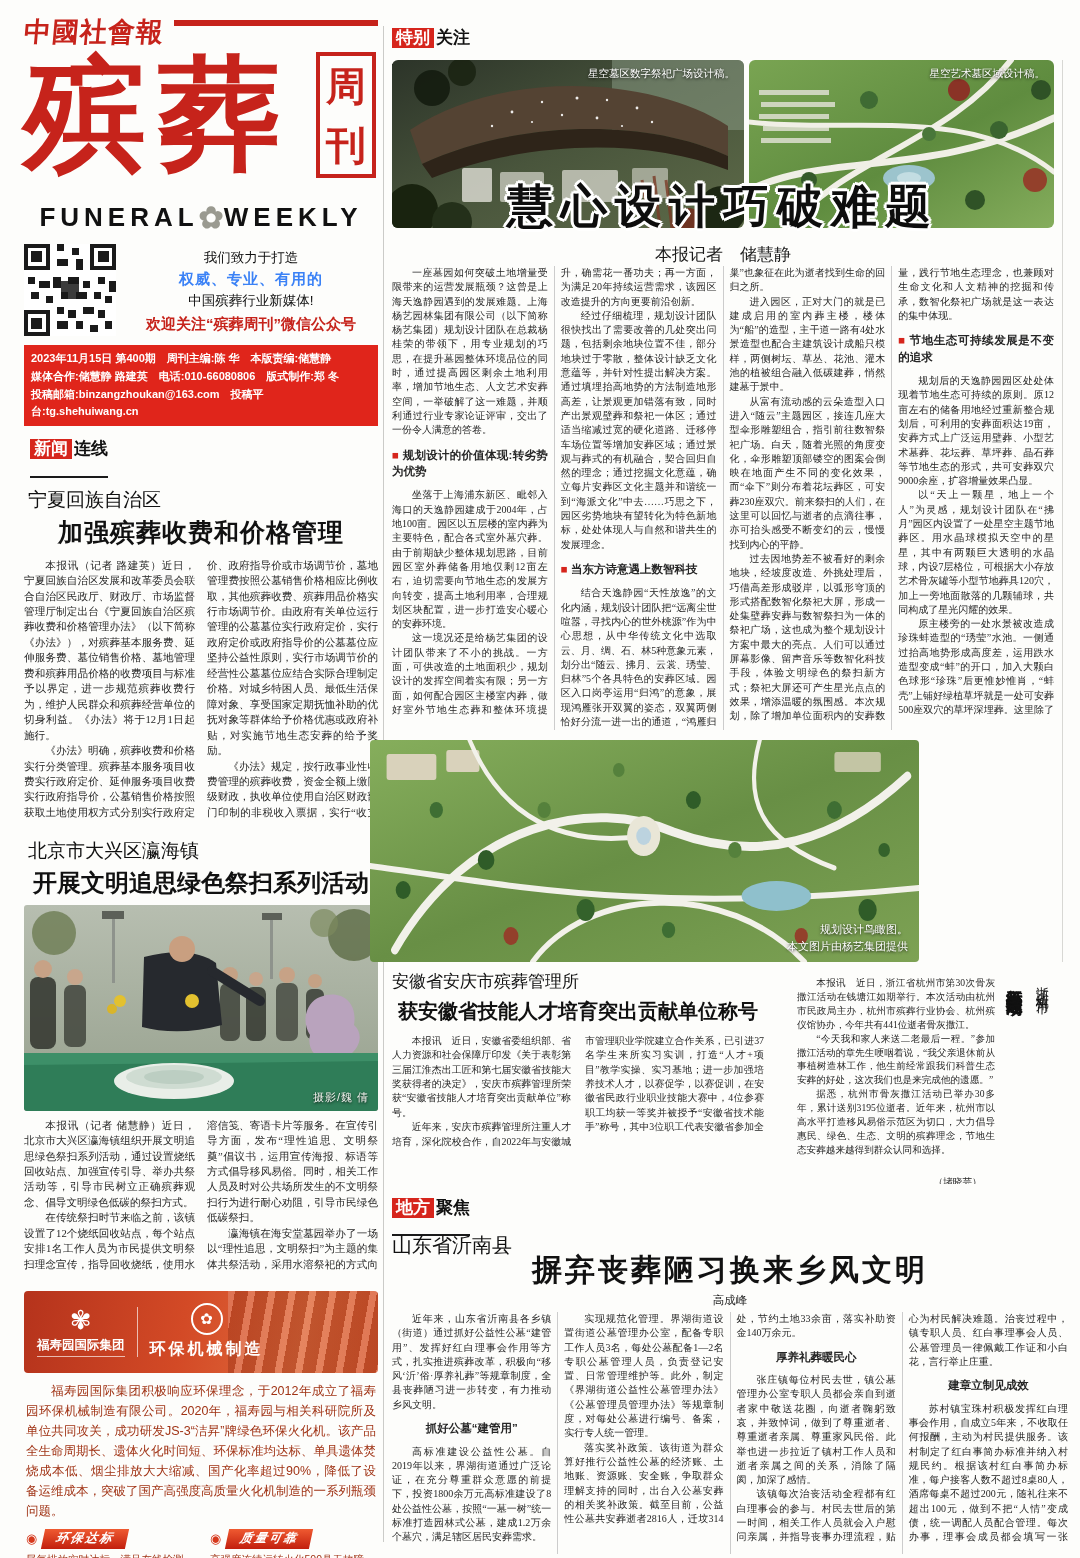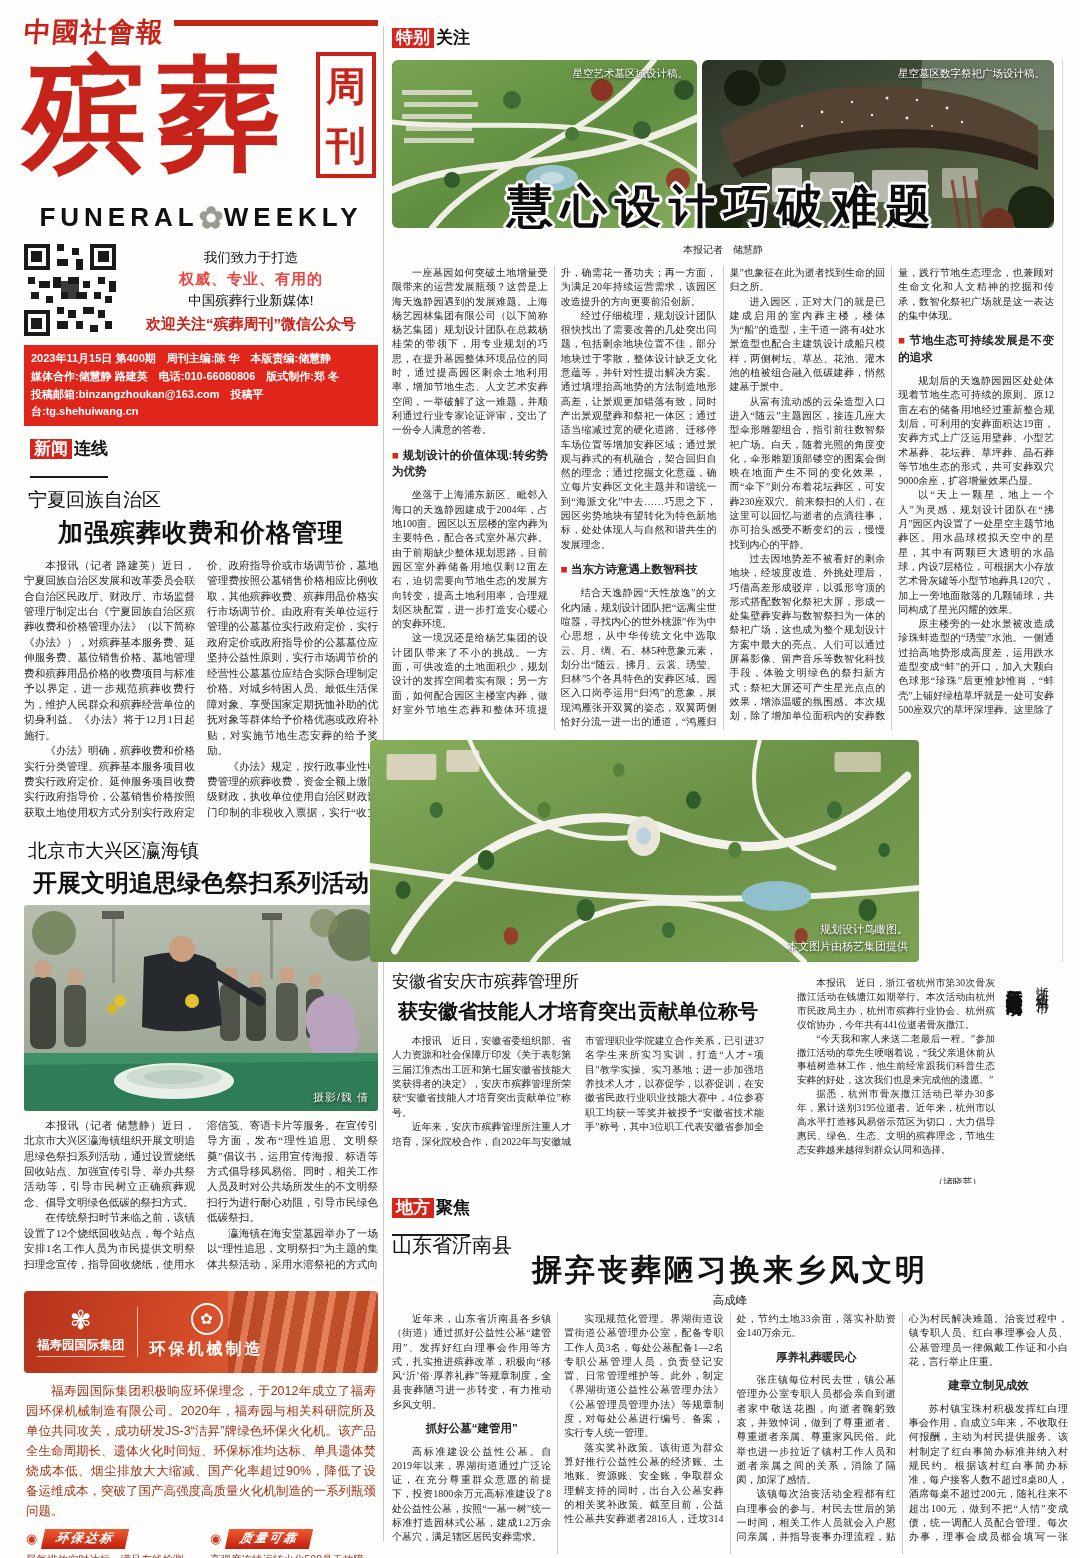--- a/index.html
+++ b/index.html
@@ -32,21 +32,21 @@
   .zk-box{position:absolute;right:2px;top:2px;width:52px;height:118px;border:4px solid #c6231b;
       display:flex;flex-direction:column;align-items:center;justify-content:space-around;
       font-family:"Liberation Sans",sans-serif;font-size:40px;font-weight:900;color:#c6231b;line-height:1}
   .english-row{display:flex;align-items:center;justify-content:center;margin-top:8px;
       font-family:"Liberation Sans",sans-serif;font-weight:bold;font-size:26px;letter-spacing:5px;color:#111}
   .flower{color:#9a9a90;font-size:30px;letter-spacing:0}
   .qr-row{display:flex;gap:8px;margin-top:9px;align-items:center}
   .qr-svg{width:92px;height:92px;flex:none}
   .slogans{flex:1;text-align:center}
   .slogan-1,.slogan-3{font-size:13.5px;color:#111;margin:3px 0;font-family:"Liberation Sans",sans-serif}
-  .slogan-2{font-size:15px;font-weight:bold;color:#ef4444;margin:3px 0;letter-spacing:1px;font-family:"Liberation Sans",sans-serif}
+  .slogan-2{font-size:15px;font-weight:bold;color:#3b82f6;margin:3px 0;letter-spacing:1px;font-family:"Liberation Sans",sans-serif}
   .slogan-4{font-size:15px;font-weight:bold;color:#c6231b;margin:5px 0 0;font-family:"Liberation Sans",sans-serif}
   .info-bar{margin-top:9px;background:#e0251b;color:#fff;padding:5px 7px;
       font-family:"Liberation Sans",sans-serif;font-size:11px;font-weight:bold;line-height:1.62}
   #news-label{margin:13px 0 0 6px}
   #ningxia .kicker{margin:9px 0 0 4px}
   #ningxia .headline-lg{font-size:25px;letter-spacing:1px;margin:3px 0 9px}
   #ningxia .art-body{height:270px}
   #beijing .kicker{margin:10px 0 0 4px}
   #beijing .headline-lg{font-size:24px;letter-spacing:0;margin:3px 0 6px}
   #beijing .photo{position:relative;height:206px;margin:4px 0 7px;border-radius:3px;overflow:hidden}
@@ -84,21 +84,21 @@
   #special-images{position:absolute;left:392px;top:60px;width:662px;display:flex;gap:5px}
   .sp-img{position:relative;height:168px;border-radius:6px;overflow:hidden}
   .sp-img.one{width:352px}
   .sp-img.two{width:305px}
   .sp-img svg{display:block;width:100%;height:100%}
   .img-cap{position:absolute;top:7px;right:9px;font-size:10.5px;color:#fff;
       text-shadow:0 1px 3px rgba(0,0,0,.9);font-family:"Liberation Sans",sans-serif}
   #special-headline{position:absolute;left:392px;top:176px;width:662px;text-align:center;
       font-family:"Liberation Sans",sans-serif;font-size:46px;font-weight:900;letter-spacing:8px;color:#0d0d0d;
       text-shadow:-3px 0 #fff,3px 0 #fff,0 -3px #fff,0 3px #fff,-2px -2px #fff,2px 2px #fff,-2px 2px #fff,2px -2px #fff}
-  #special-byline{position:absolute;left:392px;top:243px;width:662px;text-align:center;font-size:10px;color:#1c1c1c}
+  #special-byline{position:absolute;left:392px;top:243px;width:662px;text-align:center;font-size:17px;color:#1c1c1c}
   #special-body{position:absolute;left:392px;top:266px;width:662px;height:464px;
       column-count:4;column-gap:13px;column-rule:1px solid #ccc;
       font-size:10px;line-height:1.43;text-align:justify;overflow:hidden;color:#262626}
   #special-body .blk.h{font-family:"Liberation Sans",sans-serif;font-weight:bold;font-size:11.5px;margin:9px 0;break-inside:avoid}
   #special-body .blk.h::before{content:"■ ";color:#d6251c}
   #main-image{position:absolute;left:370px;top:740px;width:549px;height:222px;border-radius:4px;overflow:hidden}
   #main-image svg{display:block;width:100%;height:100%}
   .main-cap{position:absolute;right:11px;bottom:8px;text-align:right;color:#fff;font-size:11px;line-height:1.5;
       text-shadow:0 1px 3px rgba(0,0,0,.85);font-family:"Liberation Sans",sans-serif}
 
@@ -317,57 +317,20 @@
 </div>
 
 <div id="col-divider"></div>
 <div id="right-edge"></div>
 
 <div class="section-label" id="special-label">
   <span class="lbl-red">特别</span><span class="lbl-black">关注</span>
 </div>
 
 <div id="special-images">
-  <div class="sp-img two">
-    <svg viewBox="0 0 305 168" preserveAspectRatio="none">
-      <defs>
-        <linearGradient id="sp2" x1="0" y1="0" x2="1" y2="1">
-          <stop offset="0" stop-color="#79a452"></stop>
-            <stop offset=".55" stop-color="#5f8c3f"></stop>
-            <stop offset="1" stop-color="#85ad5c"></stop>
-        </linearGradient>
-      </defs>
-      <rect width="305" height="168" fill="url(#sp2)"></rect>
-      <g fill="#cdd5bd">
-        <rect x="10" y="30" width="70" height="5"></rect>
-          <rect x="12" y="42" width="74" height="5"></rect>
-          <rect x="10" y="54" width="70" height="5"></rect>
-        <rect x="14" y="66" width="66" height="5"></rect>
-          <rect x="12" y="78" width="70" height="5"></rect>
-      </g>
-      <g stroke="#f0efe6" fill="none" stroke-linecap="round">
-        <path d="M0 130 C80 92 180 118 305 58" stroke-width="7"></path>
-        <path d="M40 168 C92 100 200 82 262 0" stroke-width="6"></path>
-        <path d="M0 62 C100 74 220 44 305 112" stroke-width="5"></path>
-      </g>
-      <ellipse cx="160" cy="118" rx="26" ry="13" fill="#9cc4cd"></ellipse>
-      <ellipse cx="160" cy="118" rx="12" ry="6" fill="#c3dde2"></ellipse>
-      <g>
-        <circle cx="120" cy="40" r="9" fill="#3f6b33"></circle>
-          <circle cx="210" cy="30" r="11" fill="#8a3326"></circle>
-          <circle cx="250" cy="70" r="9" fill="#3a642f"></circle>
-        <circle cx="286" cy="120" r="12" fill="#93402b"></circle>
-          <circle cx="60" cy="120" r="8" fill="#34592a"></circle>
-          <circle cx="226" cy="140" r="10" fill="#2f5226"></circle>
-        <circle cx="180" cy="74" r="7" fill="#49773a"></circle>
-          <circle cx="292" cy="30" r="10" fill="#2f5226"></circle>
-      </g>
-    </svg>
-    <span class="img-cap">星空艺术墓区域设计稿。</span>
-  </div>
   <div class="sp-img one">
     <svg viewBox="0 0 352 168" preserveAspectRatio="none">
       <defs>
         <linearGradient id="sp1" x1="0" y1="0" x2="1" y2="1">
           <stop offset="0" stop-color="#2c3429"></stop>
             <stop offset=".5" stop-color="#49553c"></stop>
             <stop offset="1" stop-color="#5d6a48"></stop>
         </linearGradient>
       </defs>
       <rect width="352" height="168" fill="url(#sp1)"></rect>
@@ -395,20 +358,57 @@
       </g>
       <circle cx="20" cy="150" r="26" fill="#19230f"></circle>
         <circle cx="60" cy="162" r="20" fill="#24301a"></circle>
       <circle cx="330" cy="150" r="24" fill="#1c2713"></circle>
         <circle cx="296" cy="164" r="16" fill="#6e3322"></circle>
       <path d="M250 120 L258 168 M262 116 L268 168 M274 120 L280 168" stroke="#7a3a26" stroke-width="3" opacity=".8"></path>
       <circle cx="40" cy="28" r="18" fill="#141c10" opacity=".9"></circle>
         <circle cx="70" cy="12" r="14" fill="#1b2413" opacity=".9"></circle>
     </svg>
     <span class="img-cap">星空墓区数字祭祀广场设计稿。</span>
+  </div>
+  <div class="sp-img two">
+    <svg viewBox="0 0 305 168" preserveAspectRatio="none">
+      <defs>
+        <linearGradient id="sp2" x1="0" y1="0" x2="1" y2="1">
+          <stop offset="0" stop-color="#79a452"></stop>
+            <stop offset=".55" stop-color="#5f8c3f"></stop>
+            <stop offset="1" stop-color="#85ad5c"></stop>
+        </linearGradient>
+      </defs>
+      <rect width="305" height="168" fill="url(#sp2)"></rect>
+      <g fill="#cdd5bd">
+        <rect x="10" y="30" width="70" height="5"></rect>
+          <rect x="12" y="42" width="74" height="5"></rect>
+          <rect x="10" y="54" width="70" height="5"></rect>
+        <rect x="14" y="66" width="66" height="5"></rect>
+          <rect x="12" y="78" width="70" height="5"></rect>
+      </g>
+      <g stroke="#f0efe6" fill="none" stroke-linecap="round">
+        <path d="M0 130 C80 92 180 118 305 58" stroke-width="7"></path>
+        <path d="M40 168 C92 100 200 82 262 0" stroke-width="6"></path>
+        <path d="M0 62 C100 74 220 44 305 112" stroke-width="5"></path>
+      </g>
+      <ellipse cx="160" cy="118" rx="26" ry="13" fill="#9cc4cd"></ellipse>
+      <ellipse cx="160" cy="118" rx="12" ry="6" fill="#c3dde2"></ellipse>
+      <g>
+        <circle cx="120" cy="40" r="9" fill="#3f6b33"></circle>
+          <circle cx="210" cy="30" r="11" fill="#8a3326"></circle>
+          <circle cx="250" cy="70" r="9" fill="#3a642f"></circle>
+        <circle cx="286" cy="120" r="12" fill="#93402b"></circle>
+          <circle cx="60" cy="120" r="8" fill="#34592a"></circle>
+          <circle cx="226" cy="140" r="10" fill="#2f5226"></circle>
+        <circle cx="180" cy="74" r="7" fill="#49773a"></circle>
+          <circle cx="292" cy="30" r="10" fill="#2f5226"></circle>
+      </g>
+    </svg>
+    <span class="img-cap">星空艺术墓区域设计稿。</span>
   </div>
 </div>
 
 <div id="special-headline">慧心设计巧破难题</div>
 <div id="special-byline">本报记者　储慧静</div>
 
 <div id="special-body">
 
 <p class="blk p">一座墓园如何突破土地增量受限带来的运营发展瓶颈？这曾是上海天逸静园遇到的发展难题。上海杨艺园林集团有限公司（以下简称杨艺集团）规划设计团队在总裁杨桂荣的带领下，用专业规划的巧思，在提升墓园整体环境品位的同时，通过提高园区剩余土地利用率，增加节地生态、人文艺术安葬空间，一举破解了这一难题，并顺利通过行业专家论证评审，交出了一份令人满意的答卷。</p>
     <p class="blk h">规划设计的价值体现:转劣势为优势</p>

